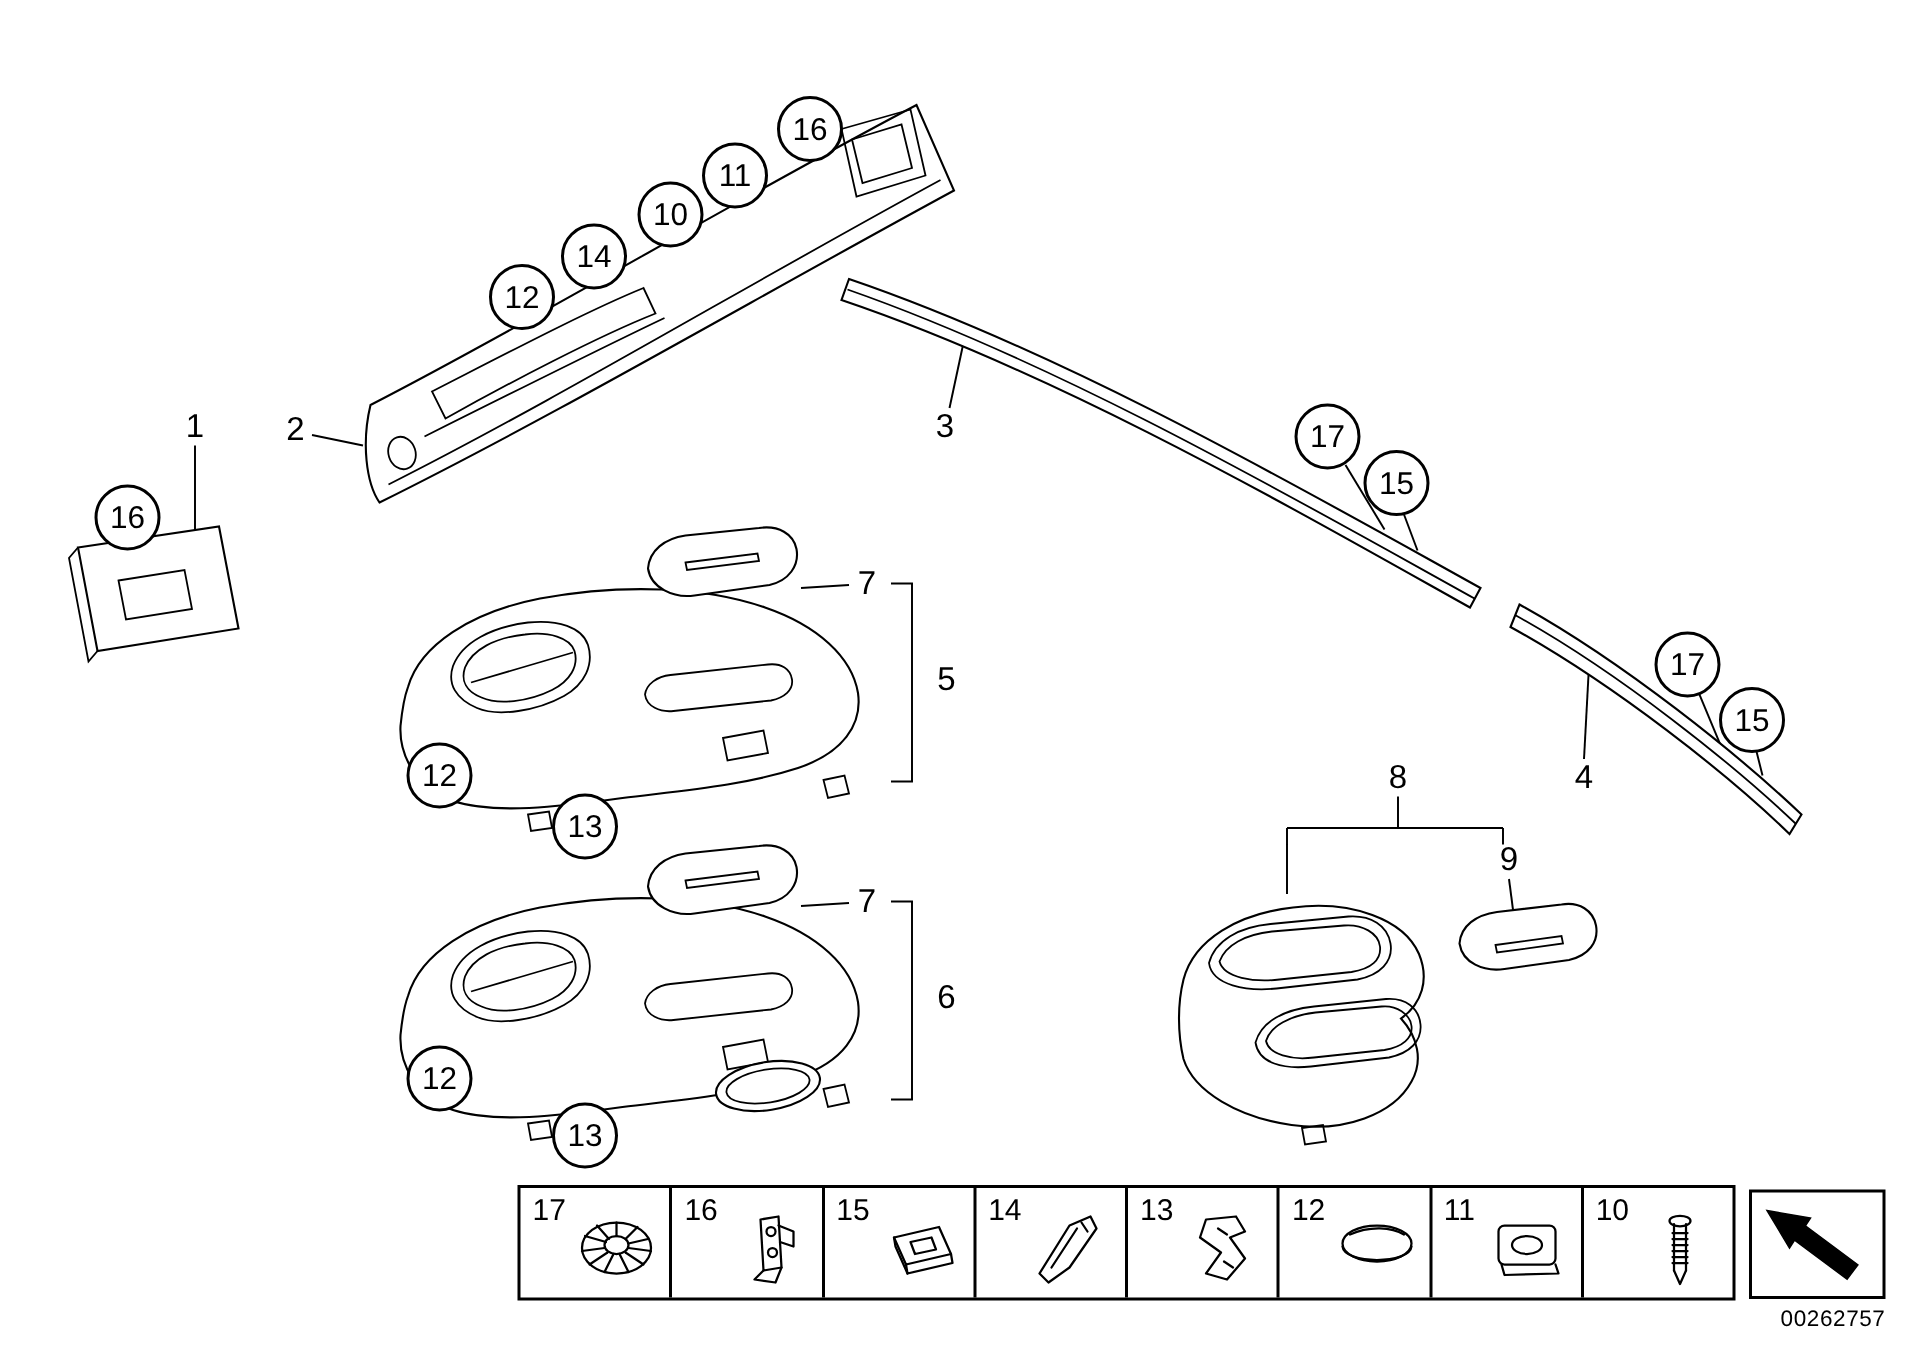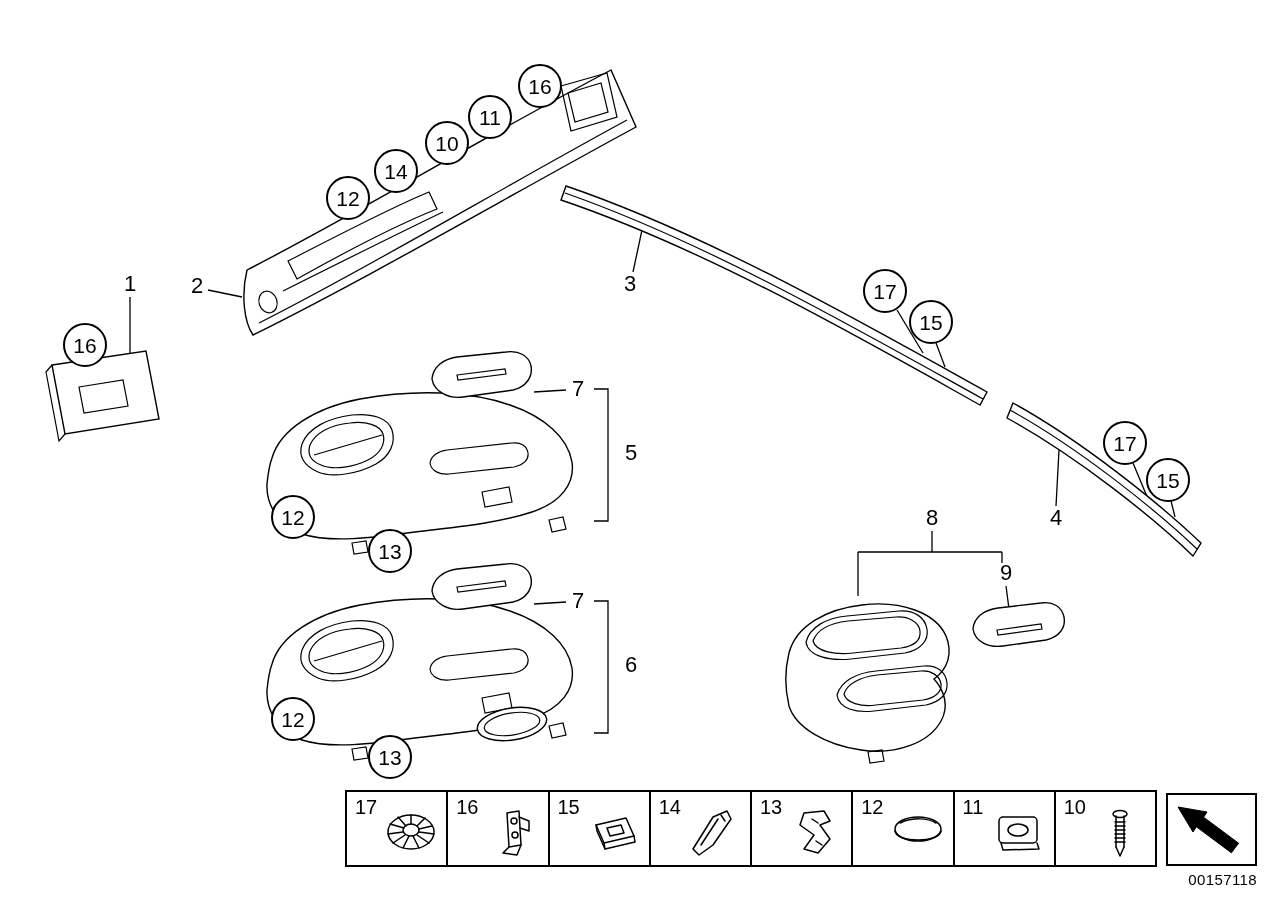--- a/index.html
+++ b/index.html
@@ -268,15 +268,15 @@
     </div>
 
   </div>
 
   <div class="arrow-box">
     <svg width="87" height="69" viewBox="0 0 87 69">
       <polygon points="10,12 39,17 35.6,22.2 70.6,48.2 63.4,57.8 28.4,31.8 25,37" fill="#000" stroke="#000"></polygon>
     </svg>
   </div>
 
-  <div class="doc-number">00157118</div>
+  <div class="doc-number">00262757</div>
 
 </div>
 
 </body></html>

